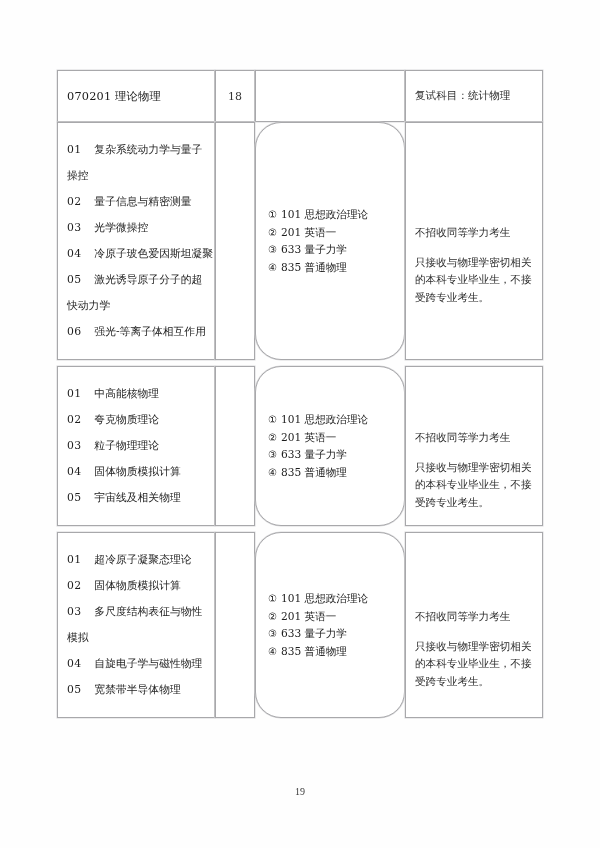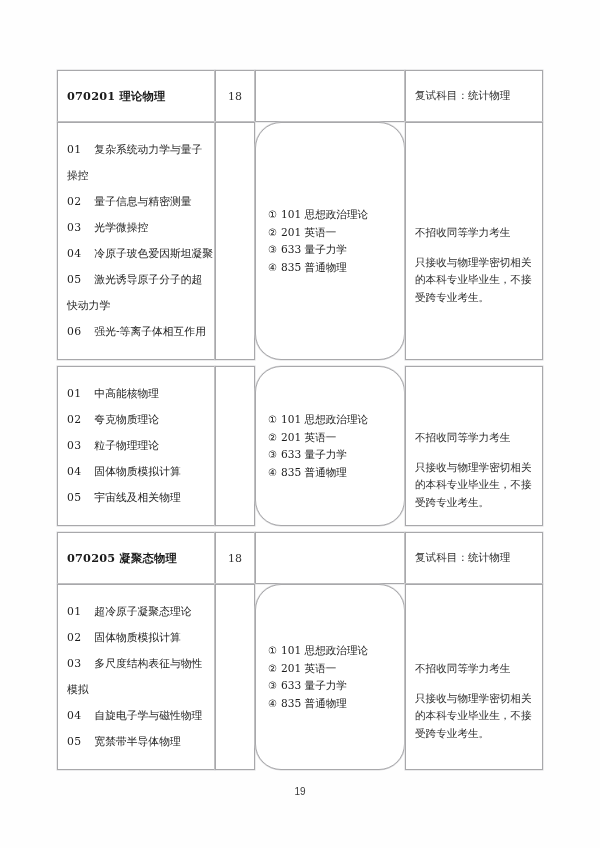--- a/index.html
+++ b/index.html
@@ -44,21 +44,21 @@
   }
   col.c-major   { width: 158px; }
   col.c-count   { width: 40px; }
   col.c-exam    { width: 150px; }
   col.c-remark  { width: 138px; }
 
   
   .hdr-major {
     height: 38px;
     padding: 0 0 0 9px !important;
-    font-weight: bold;
+    font-weight: normal;
     font-size: 11.3px;
     letter-spacing: 0.2px;
     white-space: nowrap;
   }
   .hdr-count {
     height: 38px;
     text-align: center;
     font-size: 11px;
     color: #333;
   }
@@ -121,21 +121,21 @@
     color: #2b2b2b;
   }
   #page-number {
     position: absolute;
     left: 0;
     top: 786px;
     width: 600px;
     text-align: center;
     font-size: 10px;
     color: #3a3a3a;
-    font-family: Liberation Sans, sans-serif;
+    font-family: Liberation Serif, serif;
   }
 </style>
 </head>
 <body>
 
 <div id="page">
 
   <div id="table-wrap">
       <table class="prog-block">
         <colgroup>
@@ -206,26 +206,20 @@
       </table>
       <table class="prog-block">
         <colgroup>
           <col class="c-major">
           <col class="c-count">
           <col class="c-exam">
           <col class="c-remark">
         </colgroup>
         <tbody>
           <tr>
-            <td class="hdr-major">070205 凝聚态物理</td>
-            <td class="hdr-count">18</td>
-            <td class="hdr-blank"></td>
-            <td class="hdr-remark">复试科目：统计物理</td>
-          </tr>
-          <tr>
             <td class="body-dirs">
               <div class="dir-line"><span class="dir-num">01</span><span>超冷原子凝聚态理论</span></div>
               <div class="dir-line"><span class="dir-num">02</span><span>固体物质模拟计算</span></div>
               <div class="dir-line wrap"><span class="dir-num">03</span><span>多尺度结构表征与物性模拟</span></div>
               <div class="dir-line"><span class="dir-num">04</span><span>自旋电子学与磁性物理</span></div>
               <div class="dir-line"><span class="dir-num">05</span><span>宽禁带半导体物理</span></div>
             </td>
             <td class="body-count"></td>
             <td class="body-exam">
               <div class="exam-line"><span class="exam-circ">①</span><span>101 思想政治理论</span></div>

